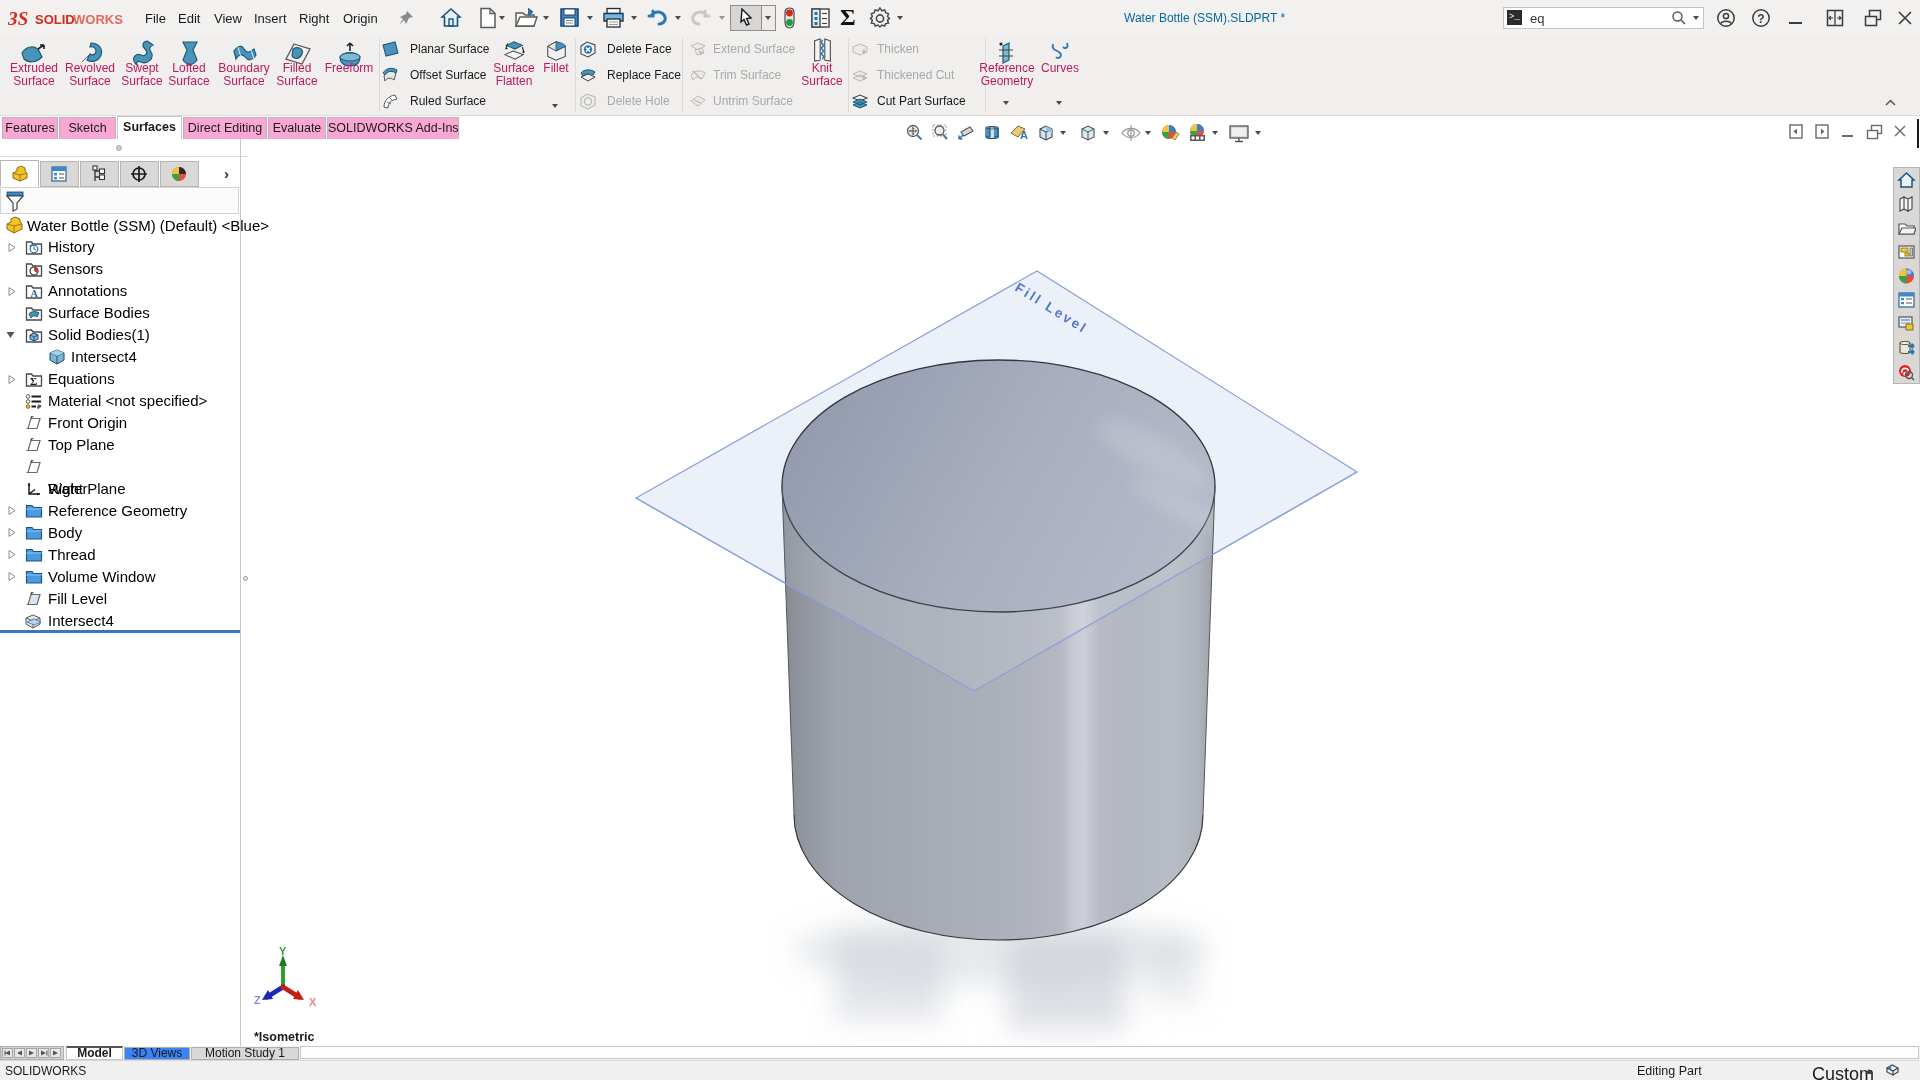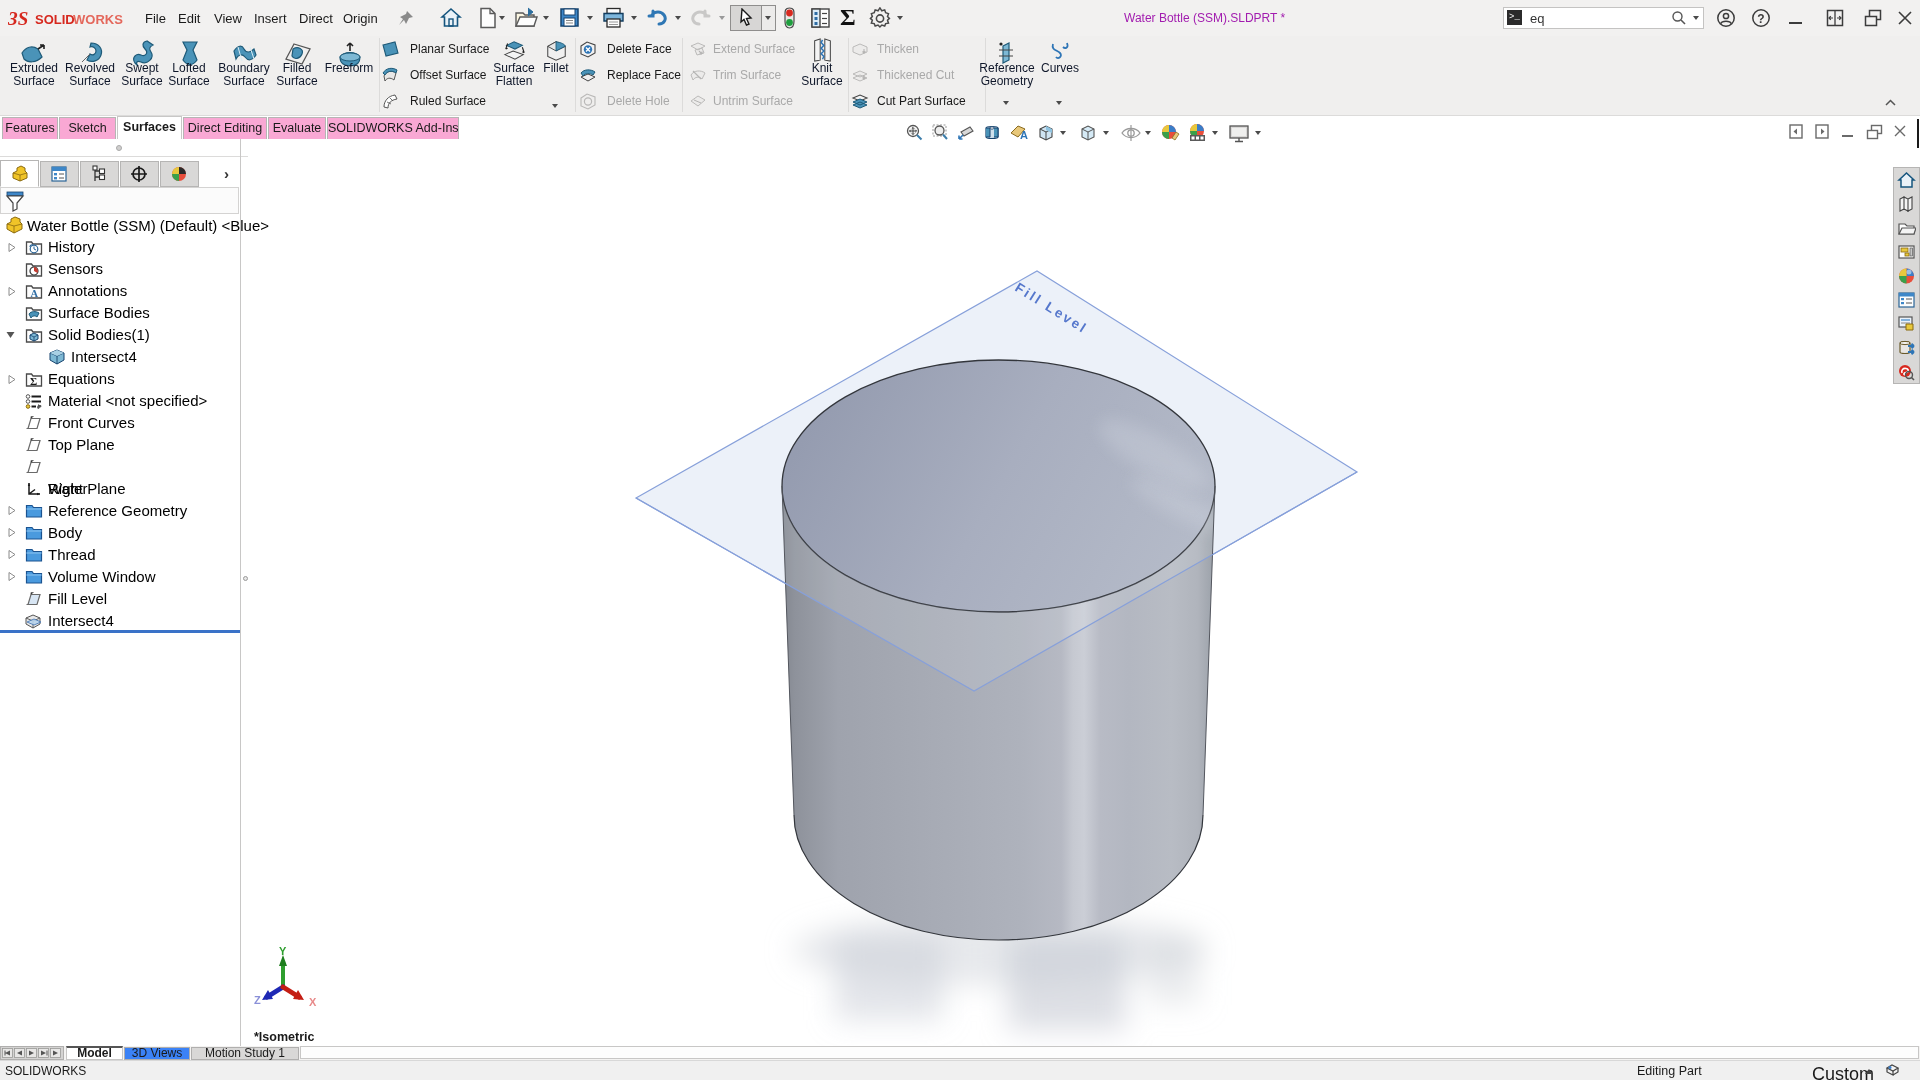--- a/index.html
+++ b/index.html
@@ -6,21 +6,21 @@
  font-family:"Liberation Sans",sans-serif;background:#fff;}
 *{box-sizing:border-box;}
 .abs{position:absolute;}
 #titlebar{left:0;top:0;width:1920px;height:36px;background:#f2f1f0;}
 #ribbon{left:0;top:36px;width:1920px;height:80px;background:#f0efee;border-bottom:1px solid #dcdbda;}
 #tabrow{left:0;top:116px;width:1920px;height:23px;background:#fff;}
 #leftpanel{left:0;top:139px;width:248px;height:907px;background:#fff;}
 #bottomtabs{left:0;top:1046px;width:1920px;height:14px;background:#f4f3f2;}
 #statusbar{left:0;top:1060px;width:1920px;height:20px;background:#f0f0f0;border-top:1px solid #d8d8d8;}
 .menuitem{font-size:13px;color:#1a1a1a;top:11px;}
-.rlabel{font-size:12px;color:#0f172a;text-align:center;line-height:13px;}
+.rlabel{font-size:12px;color:#be185d;text-align:center;line-height:13px;}
 .rtxt{font-size:12px;color:#1a1a1a;white-space:nowrap;}
 .rtxt.dis{color:#a9a9a9;}
 .sep{width:1px;background:#dcdbda;top:38px;height:74px;}
 .tab{position:absolute;top:117px;height:22px;background:#f9a8d4;border:1px solid #b6b5b4;border-bottom:none;white-space:nowrap;
  font-size:12.5px;color:#1a1a1a;text-align:center;line-height:21px;}
 .tab.active{background:#fff;font-weight:bold;border-color:#c8c7c6;top:116px;height:23px;}
 .treerow{position:absolute;font-size:15px;color:#000000;white-space:nowrap;}
 .dd{width:0;height:0;border-left:3.5px solid transparent;border-right:3.5px solid transparent;border-top:4px solid #4a4a4a;}
 .ddg{border-top-color:#9a9a9a;}
 svg{display:block;}
@@ -31,21 +31,21 @@
 
  <svg class="abs" style="left:8px;top:6px" width="135" height="24" viewBox="0 0 135 24">
   <text x="0" y="19" font-size="19" font-style="italic" font-weight="bold" fill="#d6281e" font-family="Liberation Serif,serif">ЗS</text>
   <text x="27" y="17.5" font-size="13" font-weight="bold" fill="#d6281e">SOLID</text>
   <text x="65" y="17.5" font-size="13" font-weight="bold" fill="#e4685c">WORKS</text>
  </svg>
  <div class="abs menuitem" style="left:145px">File</div>
  <div class="abs menuitem" style="left:178px">Edit</div>
  <div class="abs menuitem" style="left:214px">View</div>
  <div class="abs menuitem" style="left:254px">Insert</div>
- <div class="abs menuitem" style="left:299px">Direct</div>
+ <div class="abs menuitem" style="left:299px">Right</div>
  <div class="abs menuitem" style="left:343px">Origin</div>
  <svg class="abs" style="left:398px;top:10px" width="16" height="16" viewBox="0 0 16 16">
   <path d="M9,1 L15,7 L11,8 L8,14 L6,10 L1,15 L5,9 L2,7 L8,4 Z" fill="#8a8a8a"></path>
  </svg>
 
  <svg class="abs" style="left:440px;top:7px" width="22" height="22" viewBox="0 0 22 22">
   <path d="M11,2 L20,10 L17.5,10 L17.5,19 L4.5,19 L4.5,10 L2,10 Z" fill="#eaf2f8" stroke="#16557e" stroke-width="1.6"></path>
   <rect x="9" y="12" width="4" height="7" fill="none" stroke="#16557e" stroke-width="1.4"></rect>
  </svg>
  <svg class="abs" style="left:478px;top:7px" width="20" height="22" viewBox="0 0 20 22">
@@ -103,21 +103,21 @@
   <line x1="12" y1="6.5" x2="17" y2="6.5" stroke="#444" stroke-width="1.2"></line>
   <line x1="12" y1="11.5" x2="17" y2="11.5" stroke="#444" stroke-width="1.2"></line>
   <line x1="12" y1="16.5" x2="17" y2="16.5" stroke="#444" stroke-width="1.2"></line>
  </svg>
  <div class="abs" style="left:840px;top:4px;font-size:24px;font-weight:bold;color:#111;font-family:'Liberation Serif',serif">Σ</div>
  <svg class="abs" style="left:869px;top:7px" width="22" height="22" viewBox="0 0 22 22">
   <path d="M11,2 L13,5 L16,4 L17,7 L20,8 L19,11 L21,13 L19,15 L20,18 L17,18.5 L16,21 L13,20 L11,22 L9,20 L6,21 L5,18.5 L2,18 L3,15 L1,13 L3,11 L2,8 L5,7 L6,4 L9,5 Z" fill="none" stroke="#4a4a4a" stroke-width="1.6" transform="scale(0.95) translate(0.5,-1)"></path>
   <circle cx="11" cy="11.5" r="3.6" fill="none" stroke="#4a4a4a" stroke-width="1.6"></circle>
  </svg>
  <div class="abs dd" style="left:897px;top:16px"></div>
- <div class="abs" style="left:1124px;top:11px;font-size:12px;color:#a21caf">Water Bottle (SSM).SLDPRT *</div>
+ <div class="abs" style="left:1124px;top:11px;font-size:12px;color:#0369a1">Water Bottle (SSM).SLDPRT *</div>
 
  <div class="abs" style="left:1503px;top:7px;width:201px;height:22px;background:#fff;border:1px solid #c4c3c2"></div>
  <div class="abs" style="left:1507px;top:10px;width:15px;height:15px;background:#2b2b2b;color:#fff;font-size:9px;line-height:15px;text-align:center;font-family:'Liberation Mono',monospace">&gt;_</div>
  <div class="abs" style="left:1530px;top:11px;font-size:13px;color:#333">eq</div>
  <svg class="abs" style="left:1671px;top:10px" width="16" height="16" viewBox="0 0 16 16">
   <circle cx="6.5" cy="6.5" r="4.5" fill="none" stroke="#555" stroke-width="1.4"></circle>
   <line x1="10" y1="10" x2="14" y2="14" stroke="#555" stroke-width="1.6"></line>
  </svg>
  <div class="abs dd" style="left:1693px;top:16px"></div>
  <svg class="abs" style="left:1716px;top:8px" width="20" height="20" viewBox="0 0 20 20">
@@ -489,21 +489,21 @@
  <line x1="6.5" y1="8.5" x2="16" y2="8.5" stroke="#1a1a1a" stroke-width="2"></line>
  <circle cx="3" cy="13.5" r="1.8" fill="#e8c83c" stroke="#8a6a10" stroke-width="1"></circle>
  <line x1="6.5" y1="13.5" x2="11" y2="13.5" stroke="#1a1a1a" stroke-width="2"></line>
  <path d="M13.5,11 L14.3,12 L15.7,12 L16.5,13 L16,14.2 L14.8,14.6 L13.8,16 L12.5,15.5 L12,14 L12.8,12.8 Z" fill="#555"></path>
 </svg>
 <div class="treerow" style="left:48px;top:393px;line-height:16px">Material &lt;not specified&gt;</div>
 <svg class="abs" style="left:25px;top:414.5px" width="18" height="17" viewBox="0 0 18 17">
  <path d="M3,13.5 L6,3.5 L15,3.5 L12,13.5 Z" fill="none" stroke="#6a6a6a" stroke-width="1.2"></path>
  <path d="M6,3.5 L6,1.5 L8.5,1.5 M3,13.5 L1.5,13.5" stroke="#6a6a6a" stroke-width="1"></path>
 </svg>
-<div class="treerow" style="left:48px;top:415px;line-height:16px">Front Curves</div>
+<div class="treerow" style="left:48px;top:415px;line-height:16px">Front Origin</div>
 <svg class="abs" style="left:25px;top:436.5px" width="18" height="17" viewBox="0 0 18 17">
  <path d="M3,13.5 L6,3.5 L15,3.5 L12,13.5 Z" fill="none" stroke="#6a6a6a" stroke-width="1.2"></path>
  <path d="M6,3.5 L6,1.5 L8.5,1.5 M3,13.5 L1.5,13.5" stroke="#6a6a6a" stroke-width="1"></path>
 </svg>
 <div class="treerow" style="left:48px;top:437px;line-height:16px">Top Plane</div>
 <svg class="abs" style="left:25px;top:458.5px" width="18" height="17" viewBox="0 0 18 17">
  <path d="M3,13.5 L6,3.5 L15,3.5 L12,13.5 Z" fill="none" stroke="#6a6a6a" stroke-width="1.2"></path>
  <path d="M6,3.5 L6,1.5 L8.5,1.5 M3,13.5 L1.5,13.5" stroke="#6a6a6a" stroke-width="1"></path>
 </svg>
 <div class="treerow" style="left:48px;top:481px;line-height:16px">Right Plane</div>

